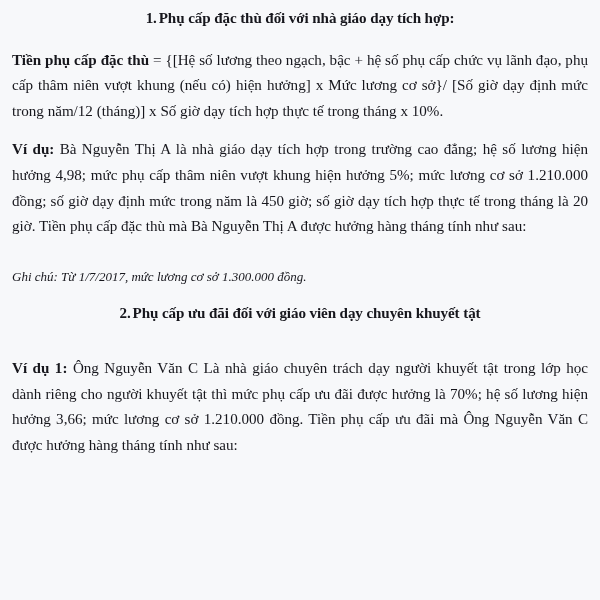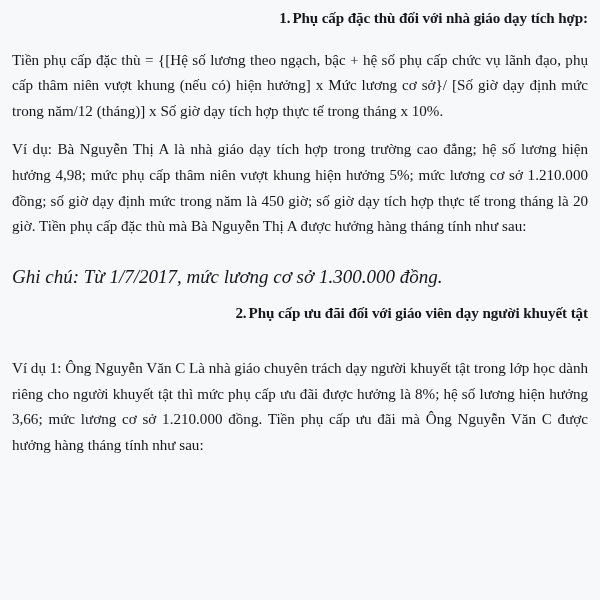--- a/index.html
+++ b/index.html
@@ -46,30 +46,30 @@
 
   p {
     margin: 0;
     text-align: justify;
     text-justify: inter-word;
     font-size: 15.1px;
     line-height: 25.6px;
   }
   p.heading {
     font-weight: bold;
-    text-align: right;
+    text-align: center;
     letter-spacing: -0.1px;
   }
   p.formula .lead,
   p.example .lead {
-    font-weight: normal;
+    font-weight: bold;
   }
   p.note {
     font-style: italic;
-    font-size: 19px;
+    font-size: 13px;
     text-align: left;
   }
   .gap-h { height: 16px; }
   .gap-p { height: 13px; }
   .gap-s { height: 12px; }
   .gap-n { height: 11px; }
   .num {
     font-weight: bold;
     margin-right: 2px;
   }
@@ -103,23 +103,23 @@
   <div class="gap-p"></div>
 
   <p class="example"><span class="lead">Ví dụ:</span><span> Bà Nguyễn Thị A là nhà giáo dạy tích hợp trong trường cao đẳng; hệ số lương hiện hưởng 4,98; mức phụ cấp thâm niên vượt khung hiện hưởng 5%; mức lương cơ sở 1.210.000 đồng; số giờ dạy định mức trong năm là 450 giờ; số giờ dạy tích hợp thực tế trong tháng là 20 giờ. Tiền phụ cấp đặc thù mà Bà Nguyễn Thị A được hưởng hàng tháng tính như sau:</span></p>
   <div class="gap-p"></div>
 
   <div class="gap-n"></div>
 
   <p class="note">Ghi chú: Từ 1/7/2017, mức lương cơ sở 1.300.000 đồng.</p>
   <div class="gap-s"></div>
 
-  <p class="heading"><span class="num">2.</span><span>Phụ cấp ưu đãi đối với giáo viên dạy người khuyết tật</span></p>
+  <p class="heading"><span class="num">2.</span><span>Phụ cấp ưu đãi đối với giáo viên dạy chuyên khuyết tật</span></p>
   <div class="gap-h"></div>
 
   <div class="gap-p"></div>
 
-  <p class="example"><span class="lead">Ví dụ 1:</span><span> Ông Nguyễn Văn C Là nhà giáo chuyên trách dạy người khuyết tật trong lớp học dành riêng cho người khuyết tật thì mức phụ cấp ưu đãi được hưởng là 8%; hệ số lương hiện hưởng 3,66; mức lương cơ sở 1.210.000 đồng. Tiền phụ cấp ưu đãi mà Ông Nguyễn Văn C được hưởng hàng tháng tính như sau:</span></p>
+  <p class="example"><span class="lead">Ví dụ 1:</span><span> Ông Nguyễn Văn C Là nhà giáo chuyên trách dạy người khuyết tật trong lớp học dành riêng cho người khuyết tật thì mức phụ cấp ưu đãi được hưởng là 70%; hệ số lương hiện hưởng 3,66; mức lương cơ sở 1.210.000 đồng. Tiền phụ cấp ưu đãi mà Ông Nguyễn Văn C được hưởng hàng tháng tính như sau:</span></p>
   <div class="gap-p"></div>
 
   <p class="formula"></p>
 
 </div>
 
 </body></html>

